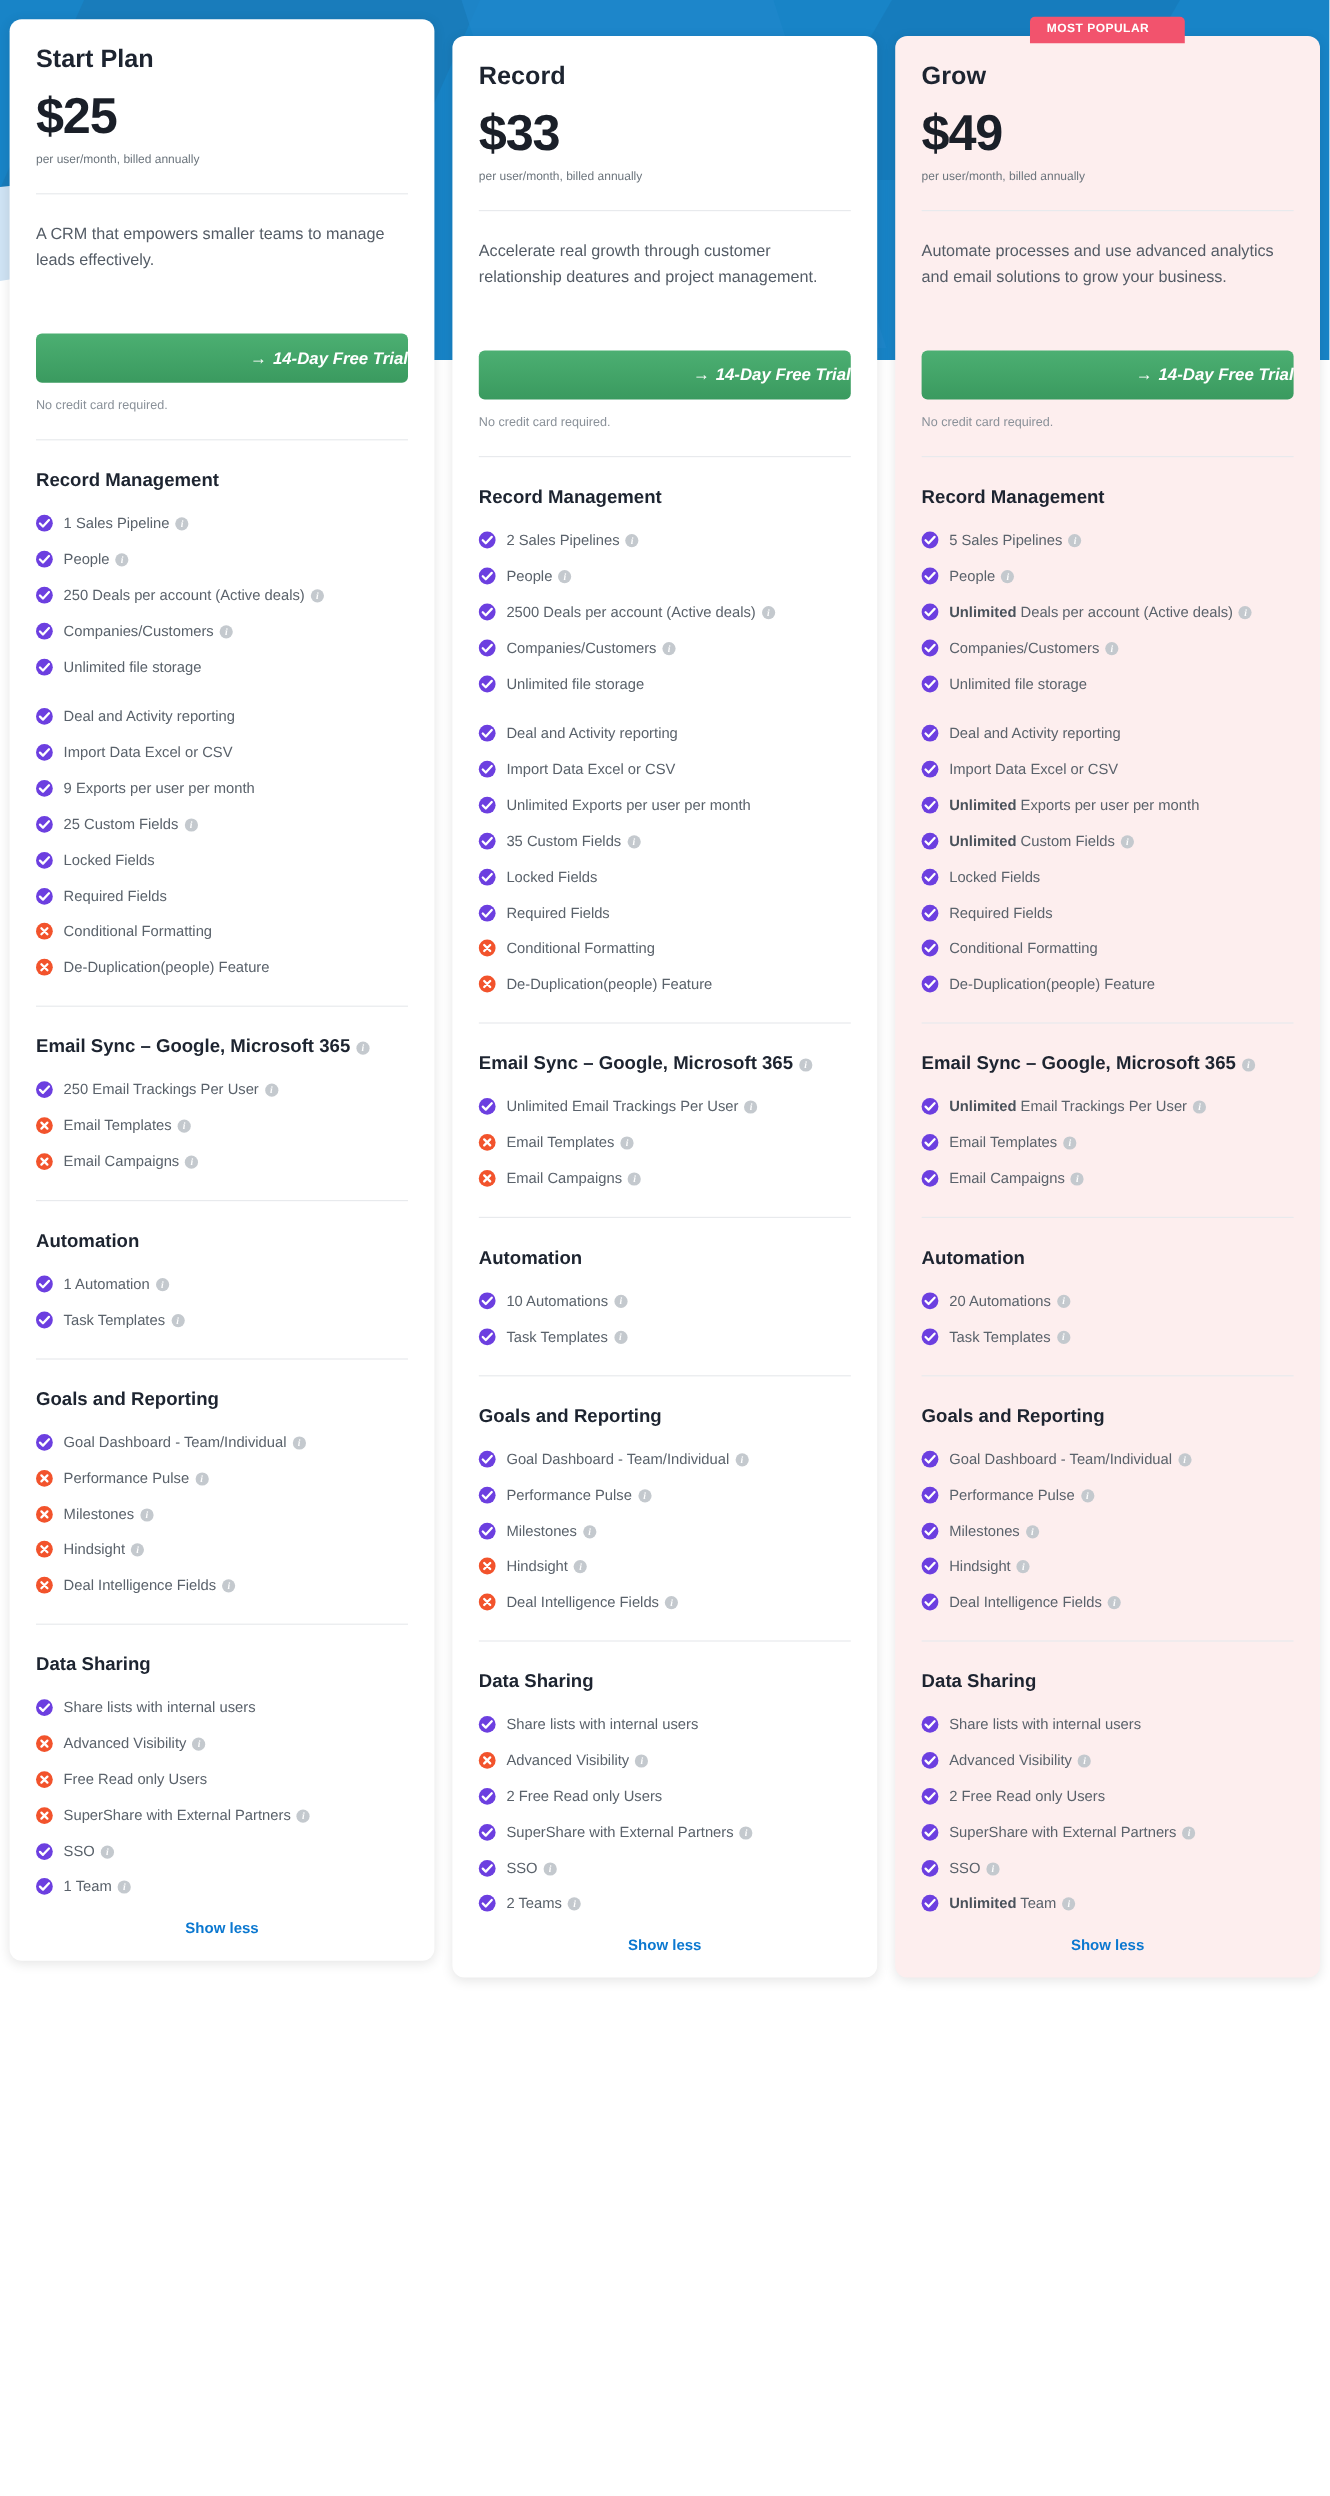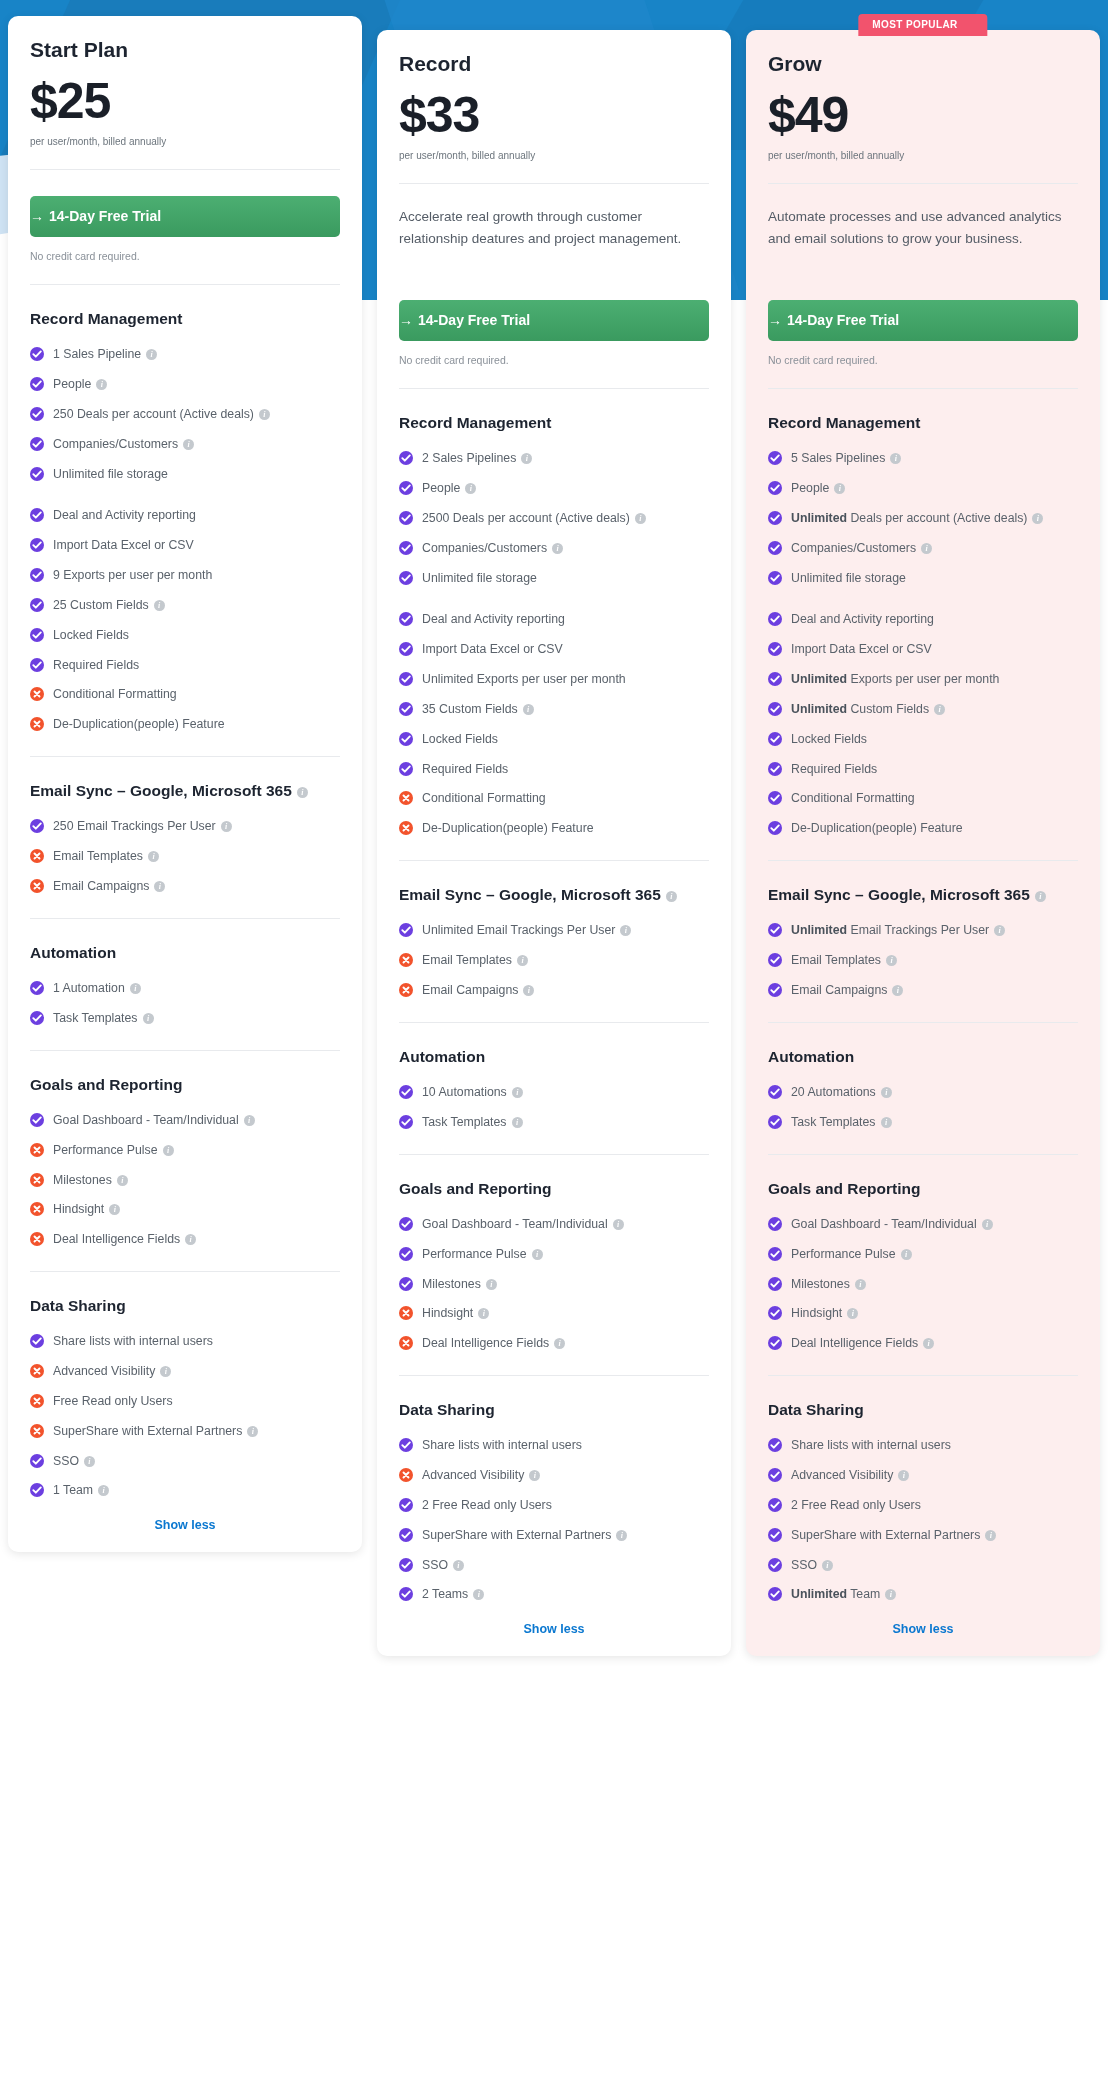--- a/index.html
+++ b/index.html
@@ -108,21 +108,21 @@
     white-space: nowrap;
   }
 
   .plan-name {
     font-size: 21px;
     font-weight: bold;
     color: #1d2430;
     margin-bottom: 14px;
   }
   .price {
-    font-size: 50px;
+    font-size: 42px;
     font-weight: bold;
     color: #1a1f28;
     letter-spacing: -1px;
     line-height: 1;
     margin-bottom: 10px;
   }
   .price-sub {
     font-size: 10px;
     color: #6c757d;
   }
@@ -146,21 +146,22 @@
     margin-top: 26px;
     background: linear-gradient(180deg, #4caf72 0%, #3a9a5f 100%);
     color: #ffffff;
     border: 0;
     border-radius: 5px;
     font-family: "Liberation Sans", sans-serif;
     font-size: 14px;
     font-weight: bold;
     padding: 12px 0 13px 0;
     cursor: pointer;
-    text-align: left;
+    text-align: right;
+    font-style: italic;
   }
   .cta .arrow { margin-right: 5px; }
 
   .nocard {
     font-size: 10.5px;
     color: #8a9199;
     margin-top: 13px;
   }
 
   .section-title {
@@ -238,20 +239,21 @@
   <div class="shard-c"></div>
   <div class="shard-d"></div>
 </div>
 
 <div id="cards">
     <div class="card offset-1">
       <div class="plan-name">Start Plan</div>
       <div class="price">$25</div>
       <div class="price-sub">per user/month, billed annually</div>
       <hr class="rule">
+      <div class="desc">A CRM that empowers smaller teams to manage leads effectively.</div>
       <button class="cta"><span class="arrow">→</span><span>14-Day Free Trial</span></button>
       <div class="nocard">No credit card required.</div>
       <hr class="rule">
       <div class="section-title">Record Management</div>
       <div class="feat-group">
         <div class="feat">
           <span class="ico yes">
             <svg width="14" height="14" viewBox="0 0 14 14" aria-hidden="true">
               <path d="M3.3 7.2 L5.8 9.7 L10.8 4.4" stroke="#ffffff" stroke-width="1.9" fill="none" stroke-linecap="round" stroke-linejoin="round"></path>
             </svg>

